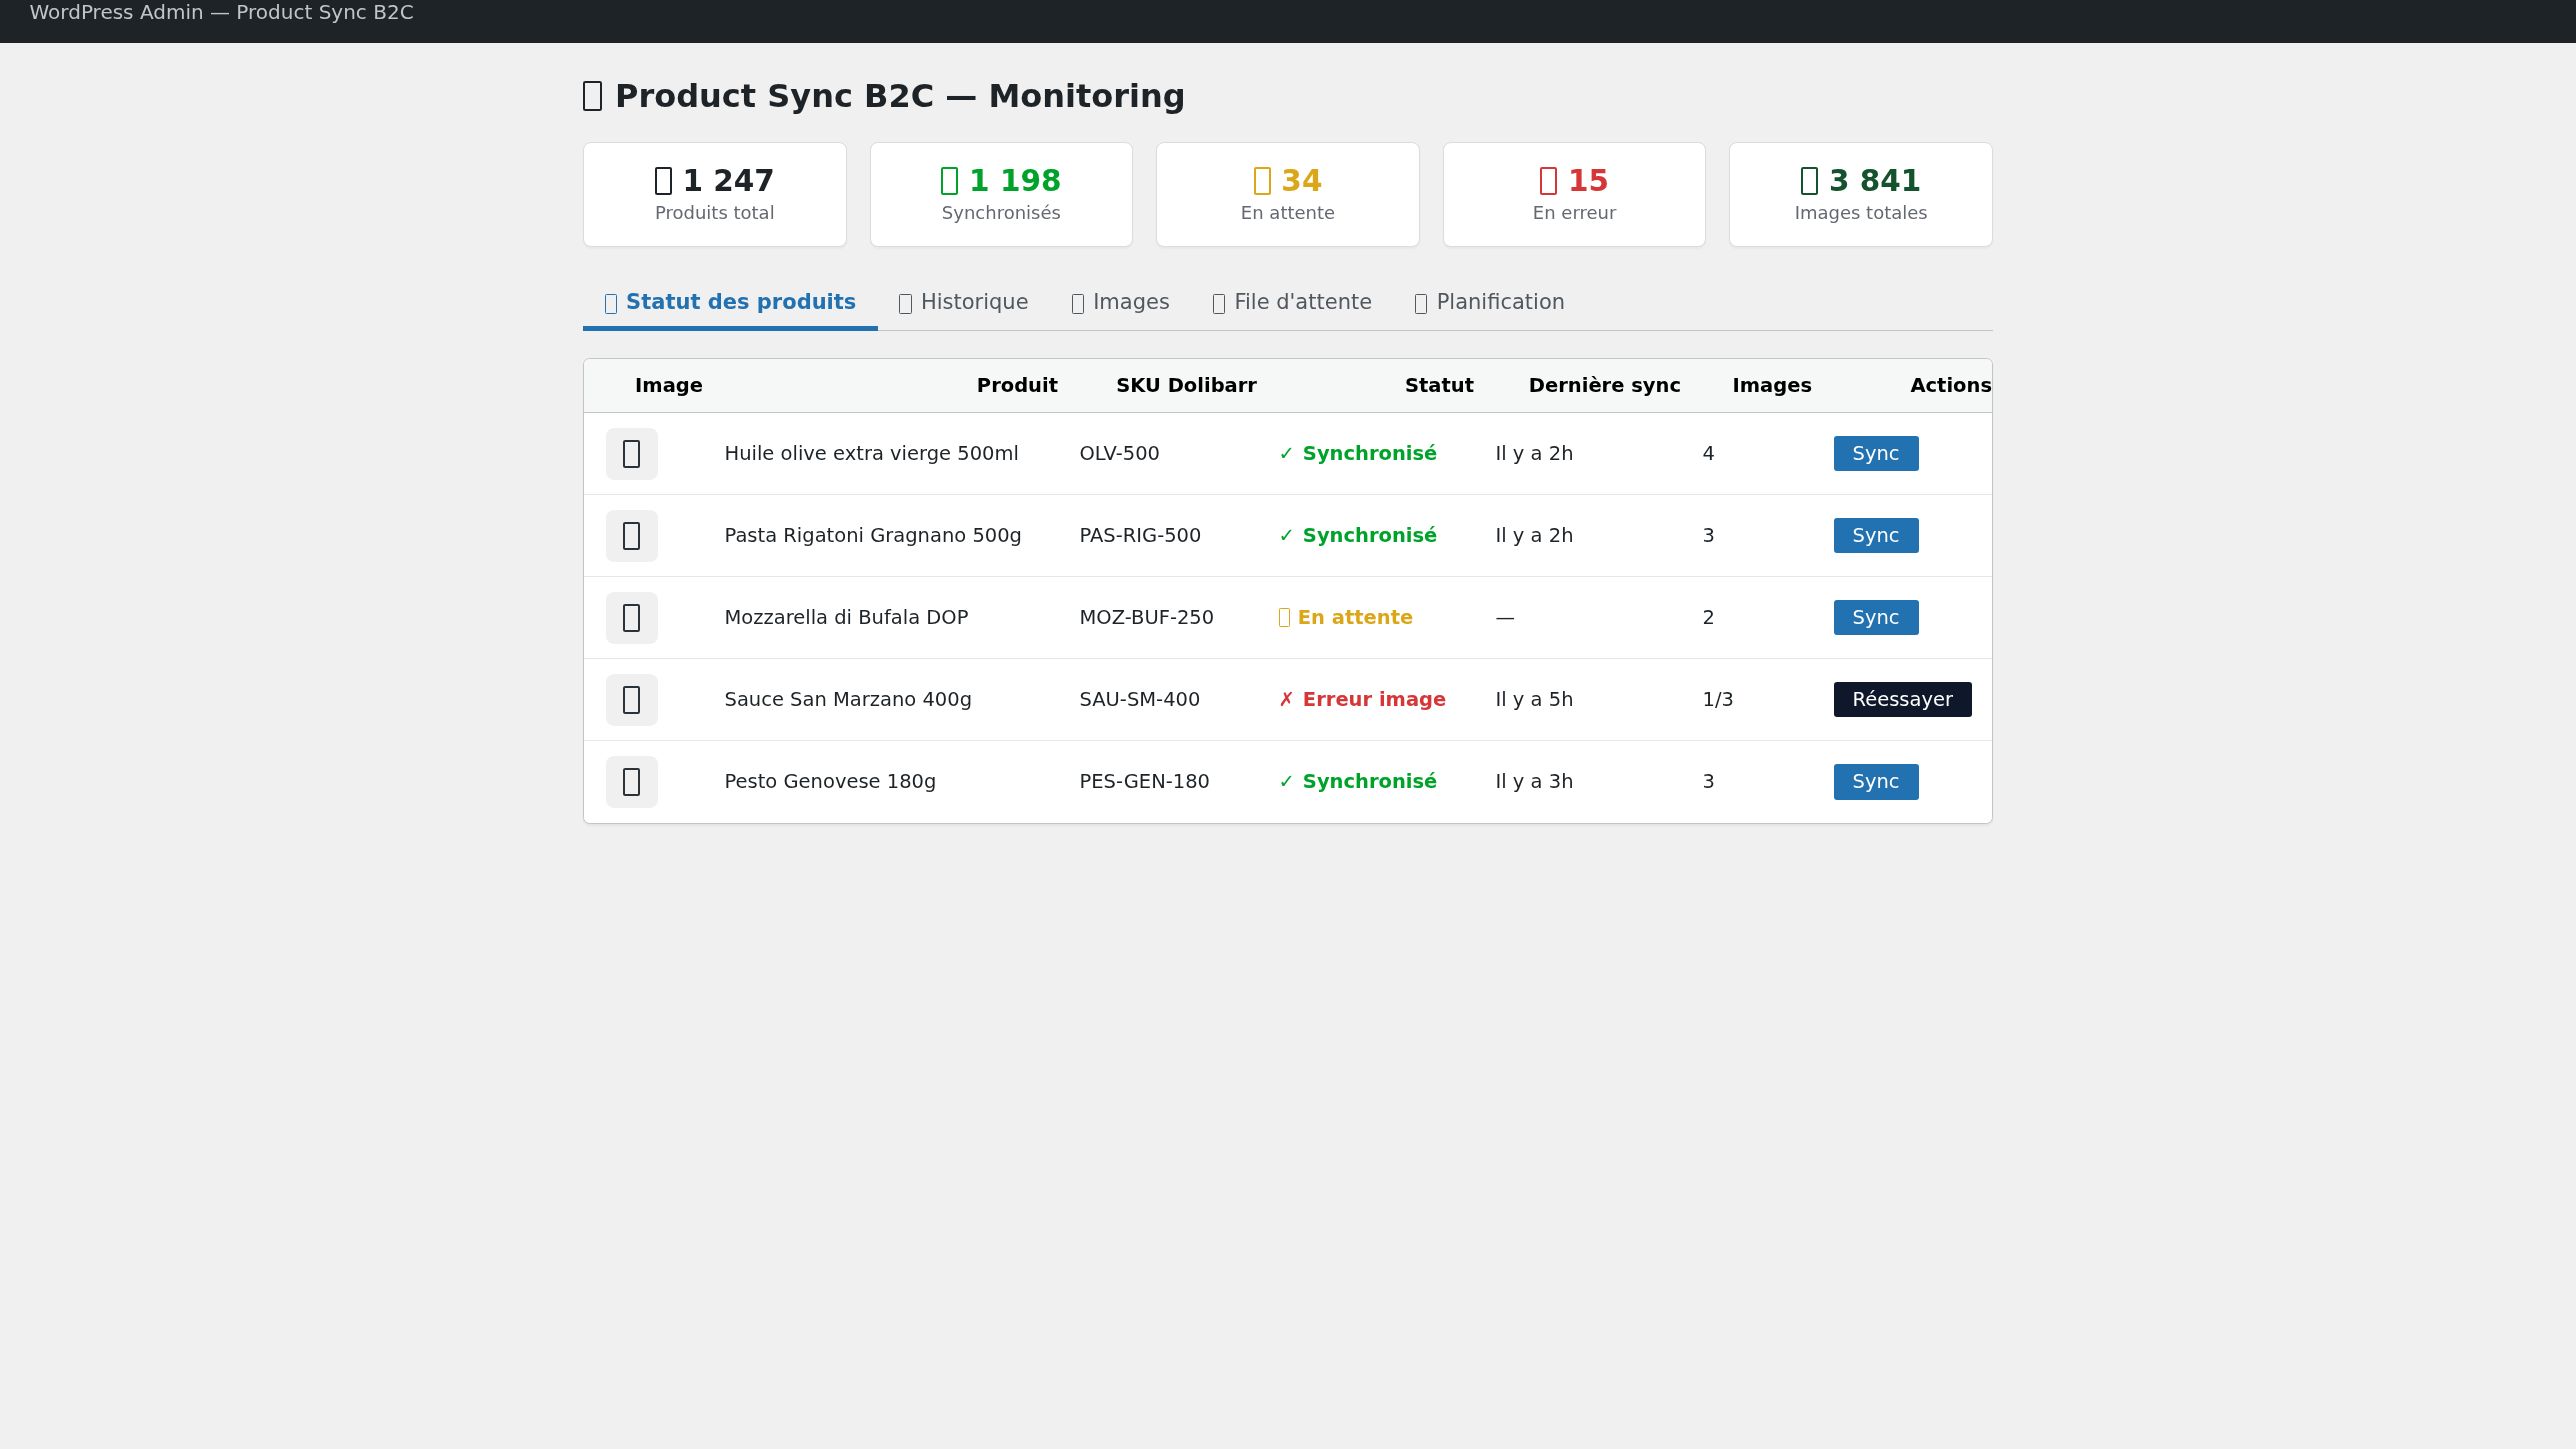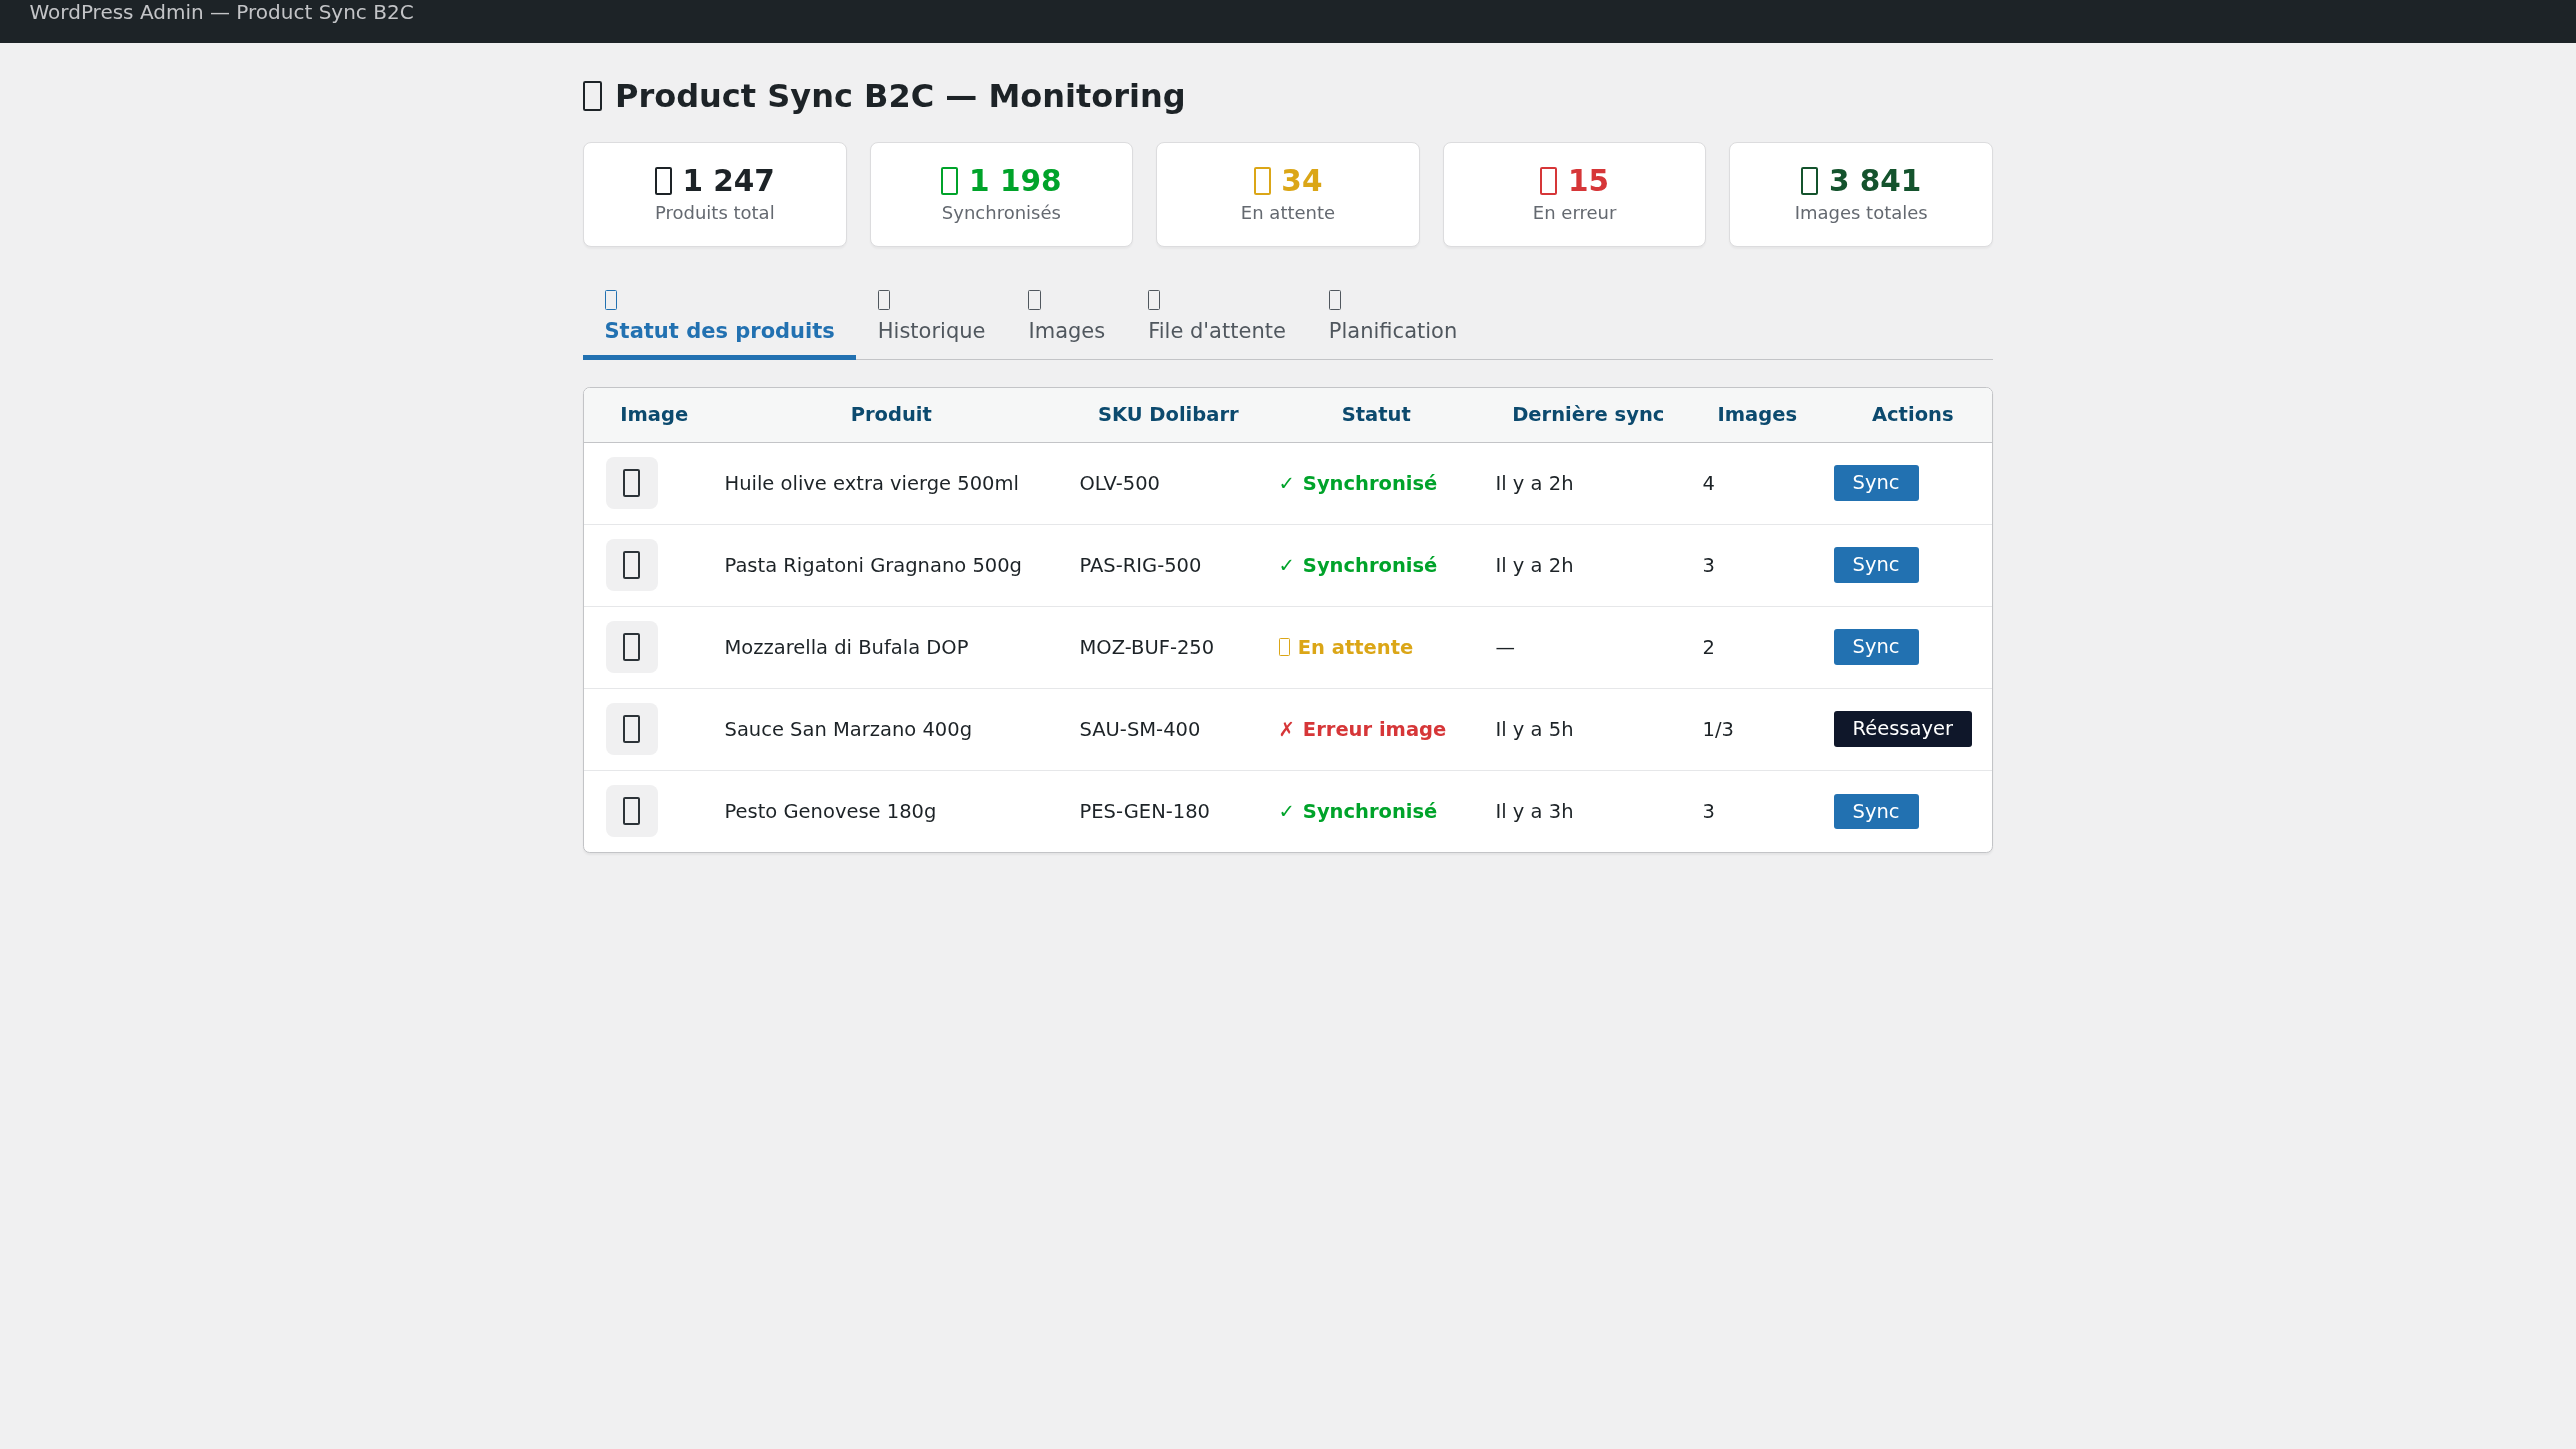--- a/index.html
+++ b/index.html
@@ -86,25 +86,24 @@
     margin-top: 32px;
     display: flex;
     border-bottom: 1.3px solid #c3c4c7;
   }
   .tab {
     position: relative;
     padding: 10.7px 21.5px 16px 21.5px;
     font-size: 21px;
     color: #50575e;
     display: flex;
-    align-items: flex-start;
+    align-items: flex-end;
     gap: 9.4px;
     cursor: pointer;
     white-space: nowrap;
-    flex-direction: column;
   }
   .tab.active { color: #2271b1; font-weight: 700; }
   .tab.active::after {
     content: "";
     position: absolute;
     left: 0; right: 0; bottom: -1.3px;
     height: 5.4px;
     background: #2271b1;
   }
 
@@ -122,24 +121,24 @@
   col.c2 { width: 355px; }
   col.c3 { width: 199px; }
   col.c4 { width: 217px; }
   col.c5 { width: 207px; }
   col.c6 { width: 131px; }
   th {
     background: #f6f7f7;
     height: 54px;
     font-size: 19.5px;
     font-weight: 700;
-    text-align: center;
+    text-align: right;
     padding: 0 0 0 21.5px;
     border-bottom: 1.3px solid #c3c4c7;
-    color: #0c4a6e;
+    color: #000000;
   }
   td {
     height: 82px;
     font-size: 19.5px;
     text-align: left;
     padding: 0 0 0 21.5px;
     vertical-align: middle;
     color: #1d2327;
   }
   tbody tr + tr td { border-top: 1.3px solid #e6e7e9; }

